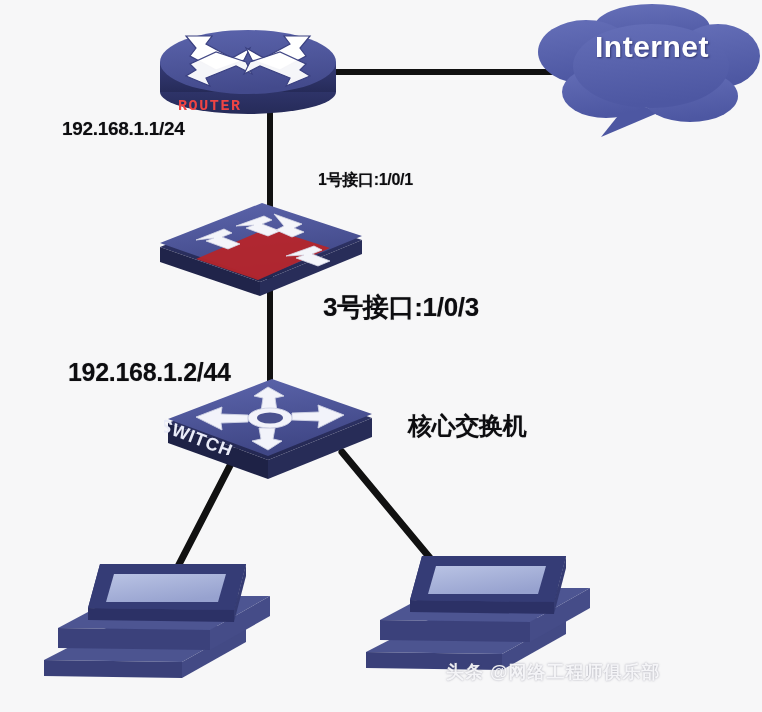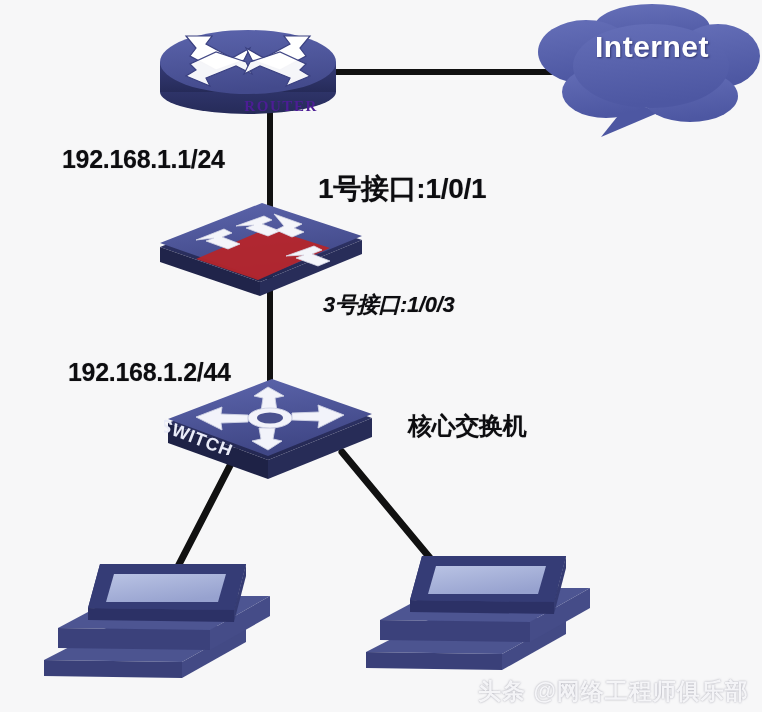--- a/index.html
+++ b/index.html
@@ -23,38 +23,37 @@
   }
   .label {
     position: absolute;
     color: #0d0d10;
     font-weight: bold;
     font-family: "Liberation Sans", sans-serif;
     white-space: nowrap;
     letter-spacing: -0.3px;
     text-shadow: 0 0 1px rgba(0,0,0,0.35);
   }
-  #lbl-router-ip   { left: 62px;  top: 145px; font-size: 25px; }
-  #lbl-if1         { left: 318px; top: 170px; font-size: 28px; }
-  #lbl-if3         { left: 323px; top: 290px; font-size: 22px; font-style: italic; }
+  #lbl-router-ip   { left: 62px;  top: 118px; font-size: 19px; }
+  #lbl-if1         { left: 318px; top: 170px; font-size: 16px; }
+  #lbl-if3         { left: 323px; top: 290px; font-size: 26px; }
   #lbl-sw-ip       { left: 68px;  top: 358px; font-size: 25px; }
   #lbl-core-switch { left: 408px; top: 410px; font-size: 24px; }
   #watermark {
     position: absolute;
     left: 446px;
-    top: 676px;
-    font-size: 23px;
+    top: 660px;
+    font-size: 18px;
     font-weight: bold;
     color: rgba(250,250,252,0.92);
     font-family: "Liberation Sans", sans-serif;
     letter-spacing: 1px;
     text-shadow: 0 0 2px rgba(90,90,110,0.55);
     white-space: nowrap;
     pointer-events: none;
-    margin-left: 32px;
   }
 </style>
 </head>
 <body>
 
 <svg id="diagram" viewBox="0 0 762 712">
   <defs>
     <linearGradient id="gTop" x1="0" y1="0" x2="0.3" y2="1">
       <stop offset="0%" stop-color="#5d66ad"></stop>
       <stop offset="100%" stop-color="#3f4685"></stop>
@@ -117,21 +116,21 @@
 
       <g fill="#ffffff" stroke="#3a4080" stroke-width="1.2">
         <path d="M186 36 L 212 36 L 206 44 L 232 58 L 250 48 L 244 60 L 216 70 L 190 56 L 196 48 Z"></path>
         <path d="M310 36 L 284 36 L 290 44 L 264 58 L 246 48 L 252 60 L 280 70 L 306 56 L 300 48 Z"></path>
         <path d="M186 76 L 210 86 L 206 78 L 236 66 L 252 74 L 246 62 L 216 52 L 190 64 L 196 70 Z" opacity="0.95"></path>
         <path d="M310 76 L 286 86 L 290 78 L 260 66 L 244 74 L 250 62 L 280 52 L 306 64 L 300 70 Z" opacity="0.95"></path>
       </g>
     </g>
   </g>
   <foreignObject x="178" y="98" width="140" height="24">
-    <div xmlns="http://www.w3.org/1999/xhtml" style="width:140px;text-align:right;font-size:15px;font-weight:bold;color:#4c1d95;letter-spacing:1.6px;font-family:Liberation Serif, serif;">ROUTER</div>
+    <div xmlns="http://www.w3.org/1999/xhtml" style="width:140px;text-align:left;font-size:15px;font-weight:bold;color:#ef4444;letter-spacing:1.6px;font-family:Liberation Mono, monospace;">ROUTER</div>
   </foreignObject>
 
   <g>
     <g>
       <path d="M160 247 L 262 207 L 362 240 L 260 282 Z" fill="url(#gSide)"></path>
       <path d="M160 247 L 160 262 L 260 296 L 260 282 Z" fill="#20244a"></path>
       <path d="M260 282 L 260 296 L 362 254 L 362 240 Z" fill="#282d59"></path>
       <path d="M160 243 L 262 203 L 362 236 L 260 278 Z" fill="url(#gTop)"></path>
 
       <path d="M196 259 L 268 228 L 330 248 L 258 280 Z" fill="#b5252b" opacity="0.95"></path>

